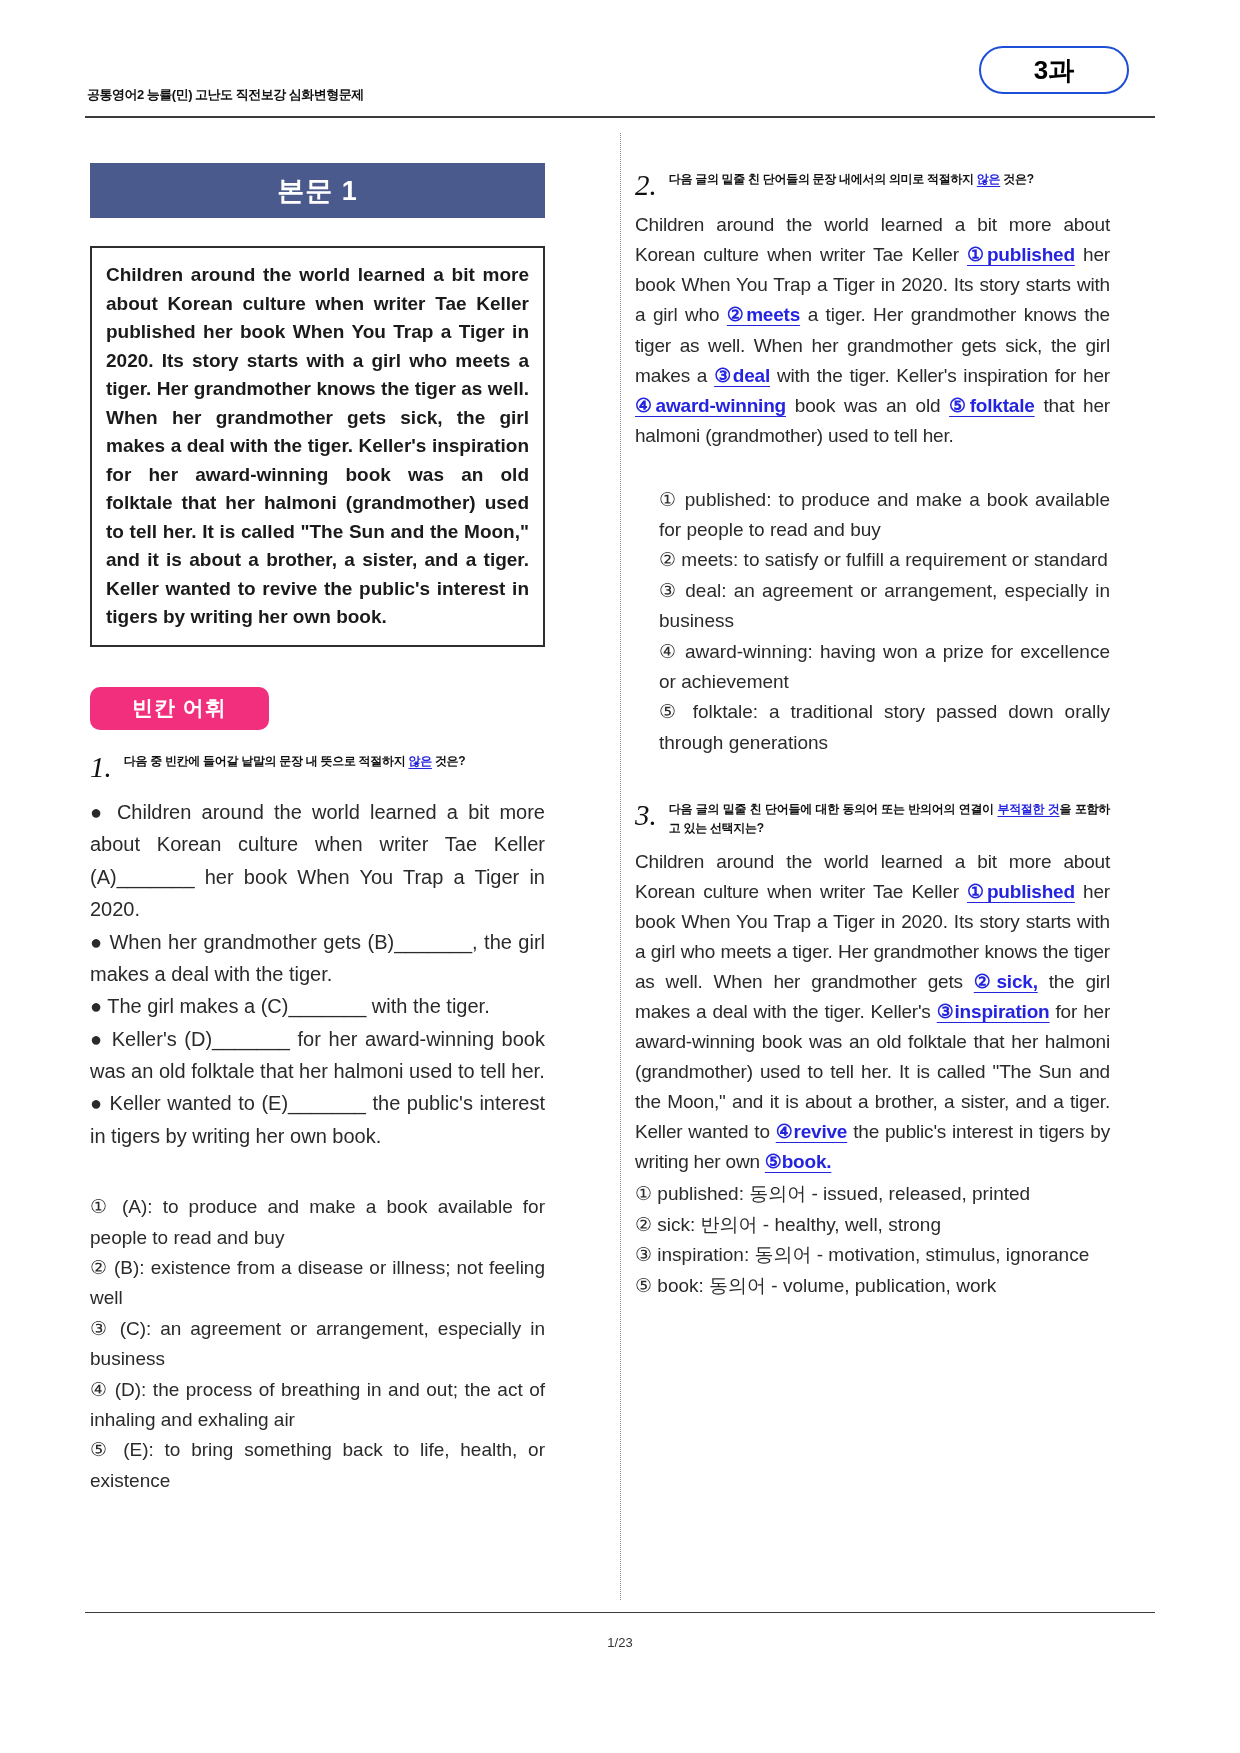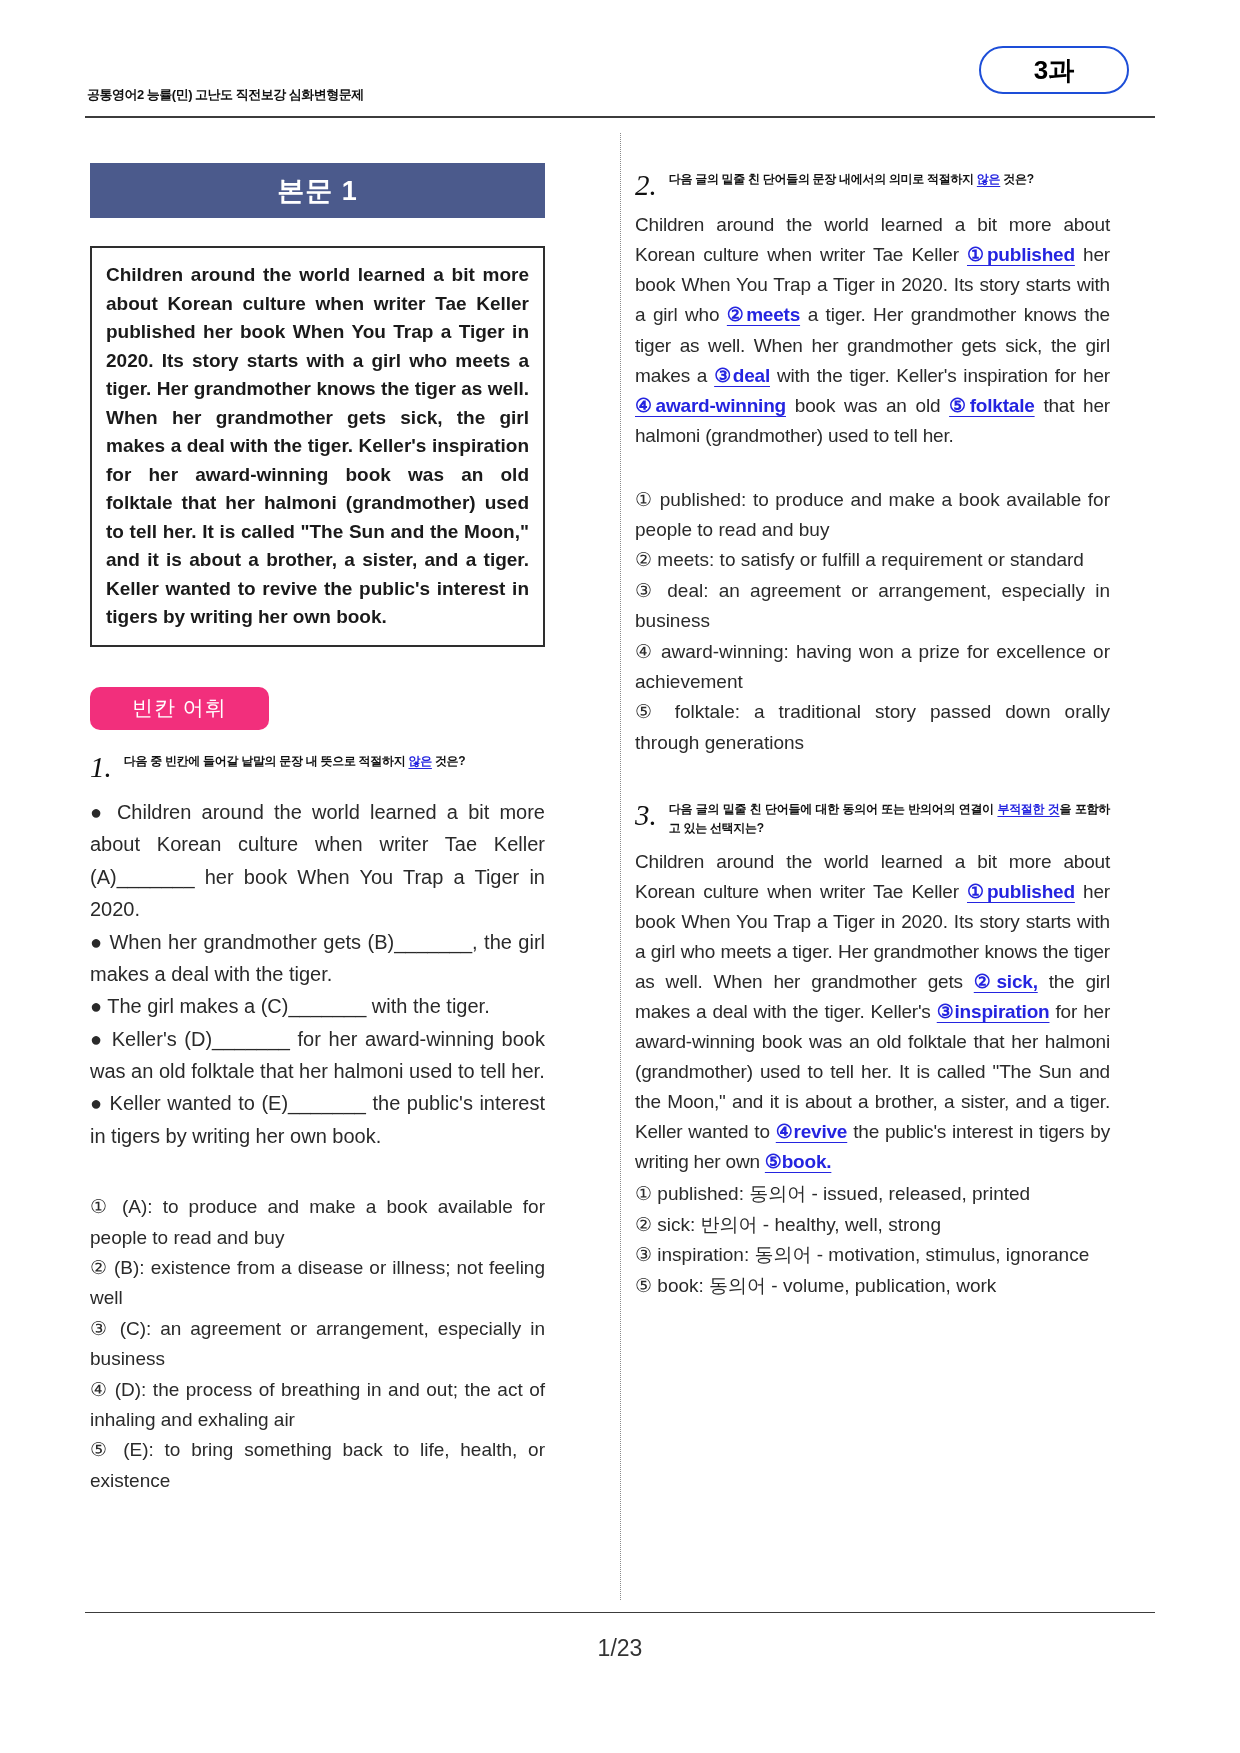--- a/index.html
+++ b/index.html
@@ -80,21 +80,21 @@
     line-height: 1.5;
     text-align: justify;
     color: #1a1a1a;
   }
   .badge {
     display: inline-block;
     margin-top: 40px;
     background: var(--badge-bg, #f22f7c);
     color: #ffffff;
     font-size: 21px;
-    font-weight: normal;
+    font-weight: bold;
     padding: 7px 42px 8px 42px;
     border-radius: 10px;
     letter-spacing: 1px;
     text-align: center;
   }
 
   
   .question { margin-top: 22px; }
   .q-head { display: flex; align-items: flex-start; }
   .q-num {
@@ -141,34 +141,34 @@
     text-align: justify;
     color: #2a2a2a;
   }
   .choices { margin-top: 40px; }
   .choice {
     font-size: 19px;
     line-height: 1.6;
     text-align: justify;
     color: #2a2a2a;
   }
-  .choices-tight { margin-top: 34px; }
+  .choices-tight { margin-top: 34px; margin-left: 24px; }
   .q-gap-lg { margin-top: 42px; }
 
   
   .doc-footer {
     position: absolute;
     left: 85px; right: 85px; top: 1612px;
     border-top: 1px solid #3c3c3c;
     text-align: center;
   }
   .page-num {
     display: inline-block;
     margin-top: 22px;
-    font-size: 23px;
+    font-size: 13px;
     color: #333;
   }
 </style>
 </head>
 <body>
 
 <div class="page">
 
   <div class="doc-header">
     <div class="doc-title">공통영어2 능률(민) 고난도 직전보강 심화변형문제</div>

